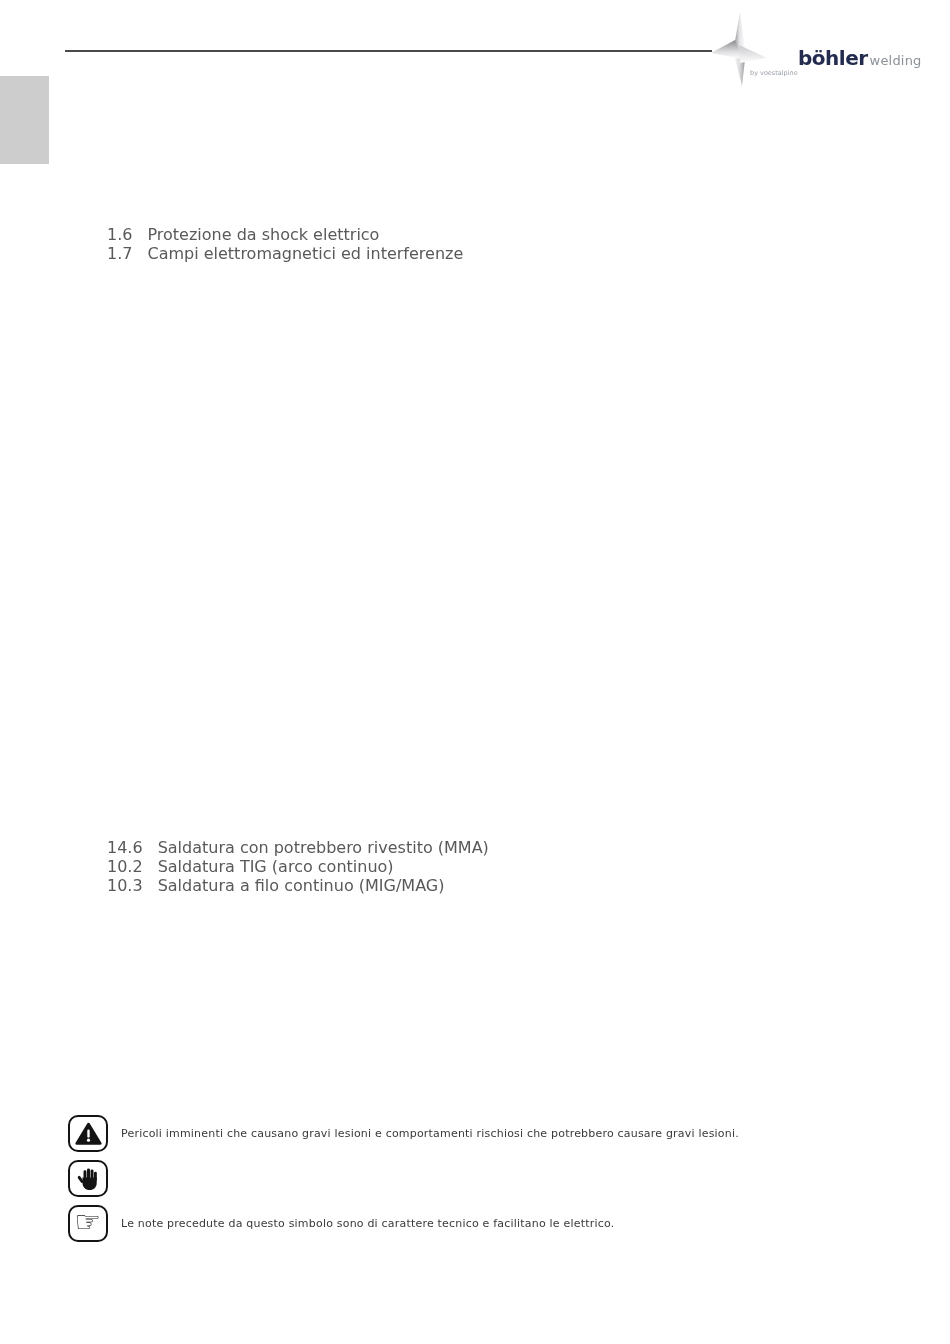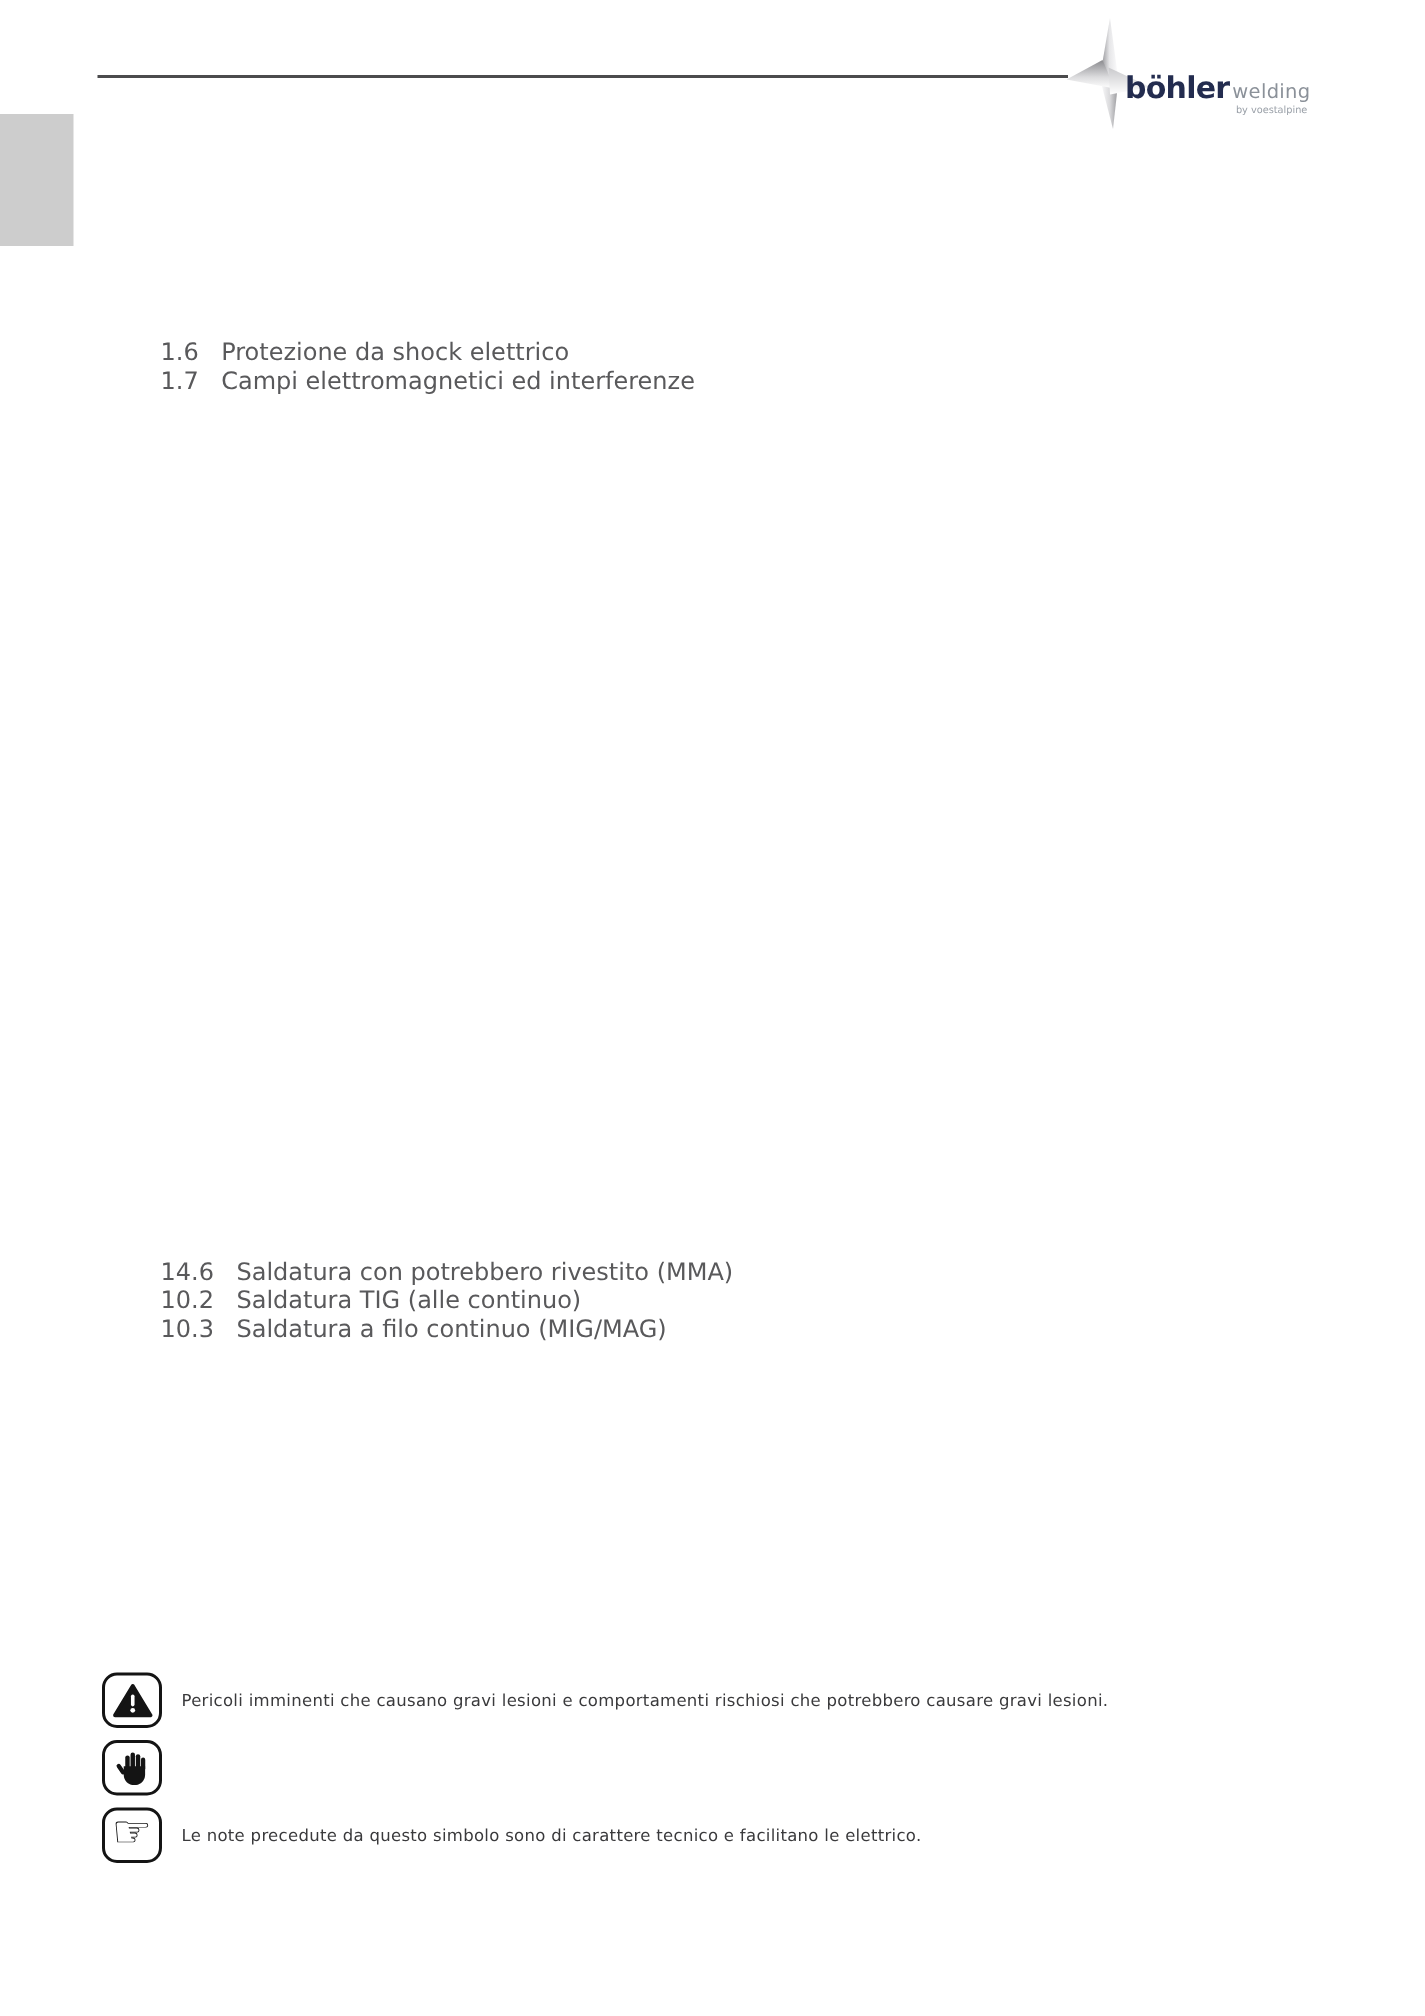--- a/index.html
+++ b/index.html
@@ -4,23 +4,23 @@
 <style>
   html,body{margin:0;padding:0;background:#ffffff;}
   .page{position:relative;width:950px;height:1344px;background:#ffffff;overflow:hidden;
         font-family:"DejaVu Sans","Liberation Sans",sans-serif;}
 
   
   .top-rule{position:absolute;left:65px;top:50px;width:647px;height:1.5px;background:#4b4b4d;}
   .logo{position:absolute;left:710px;top:10px;width:170px;height:80px;}
   .logo-star{position:absolute;left:1px;top:2px;width:57px;height:74px;}
   .logo-text{position:absolute;left:40px;top:36px;white-space:nowrap;}
-  .logo-brand{font-size:20px;font-weight:bold;color:#232c4f;letter-spacing:-0.5px;}
+  .logo-brand{font-size:20px;font-weight:bold;color:#232c4f;letter-spacing:-0.5px;margin-left:48px;}
   .logo-suffix{font-size:13px;color:#8b9199;letter-spacing:0.2px;margin-left:2px;}
-  .logo-tagline{font-size:6.5px;color:#9aa0a8;text-align:right;margin-top:-1px;padding-right:2px;}
+  .logo-tagline{font-size:6.5px;color:#9aa0a8;margin-top:-1px;padding-right:2px;}
 
   .side-tab{position:absolute;left:0;top:76px;width:49px;height:88px;background:#cdcdcd;}
 
   
   .toc-group{position:absolute;left:67px;color:#59595b;font-size:16px;line-height:19px;}
   .g0{top:225px;} .g1{top:652px;} .g2{top:838px;}
   .toc-item{white-space:nowrap;margin-left:40px;}
   .toc-num{display:inline-block;margin-right:15px;}
 
   
@@ -83,21 +83,21 @@
       <span class="toc-num">1.7</span><span class="toc-label">Campi elettromagnetici ed interferenze</span>
     </div>
   </div>
 
 
   <div class="toc-group g2">
     <div class="toc-item">
       <span class="toc-num">14.6</span><span class="toc-label">Saldatura con potrebbero rivestito (MMA)</span>
     </div>
     <div class="toc-item">
-      <span class="toc-num">10.2</span><span class="toc-label">Saldatura TIG (alle continuo)</span>
+      <span class="toc-num">10.2</span><span class="toc-label">Saldatura TIG (arco continuo)</span>
     </div>
     <div class="toc-item">
       <span class="toc-num">10.3</span><span class="toc-label">Saldatura a filo continuo (MIG/MAG)</span>
     </div>
   </div>
 
   <div class="legend-row r0">
     <span class="icon-box">
       <svg width="27" height="24" viewBox="0 0 27 24" xmlns="http://www.w3.org/2000/svg">
         <path d="M13.5 2 L25.3 21.5 H1.7 Z" fill="#141414" stroke="#141414" stroke-width="2.6" stroke-linejoin="round"></path>

